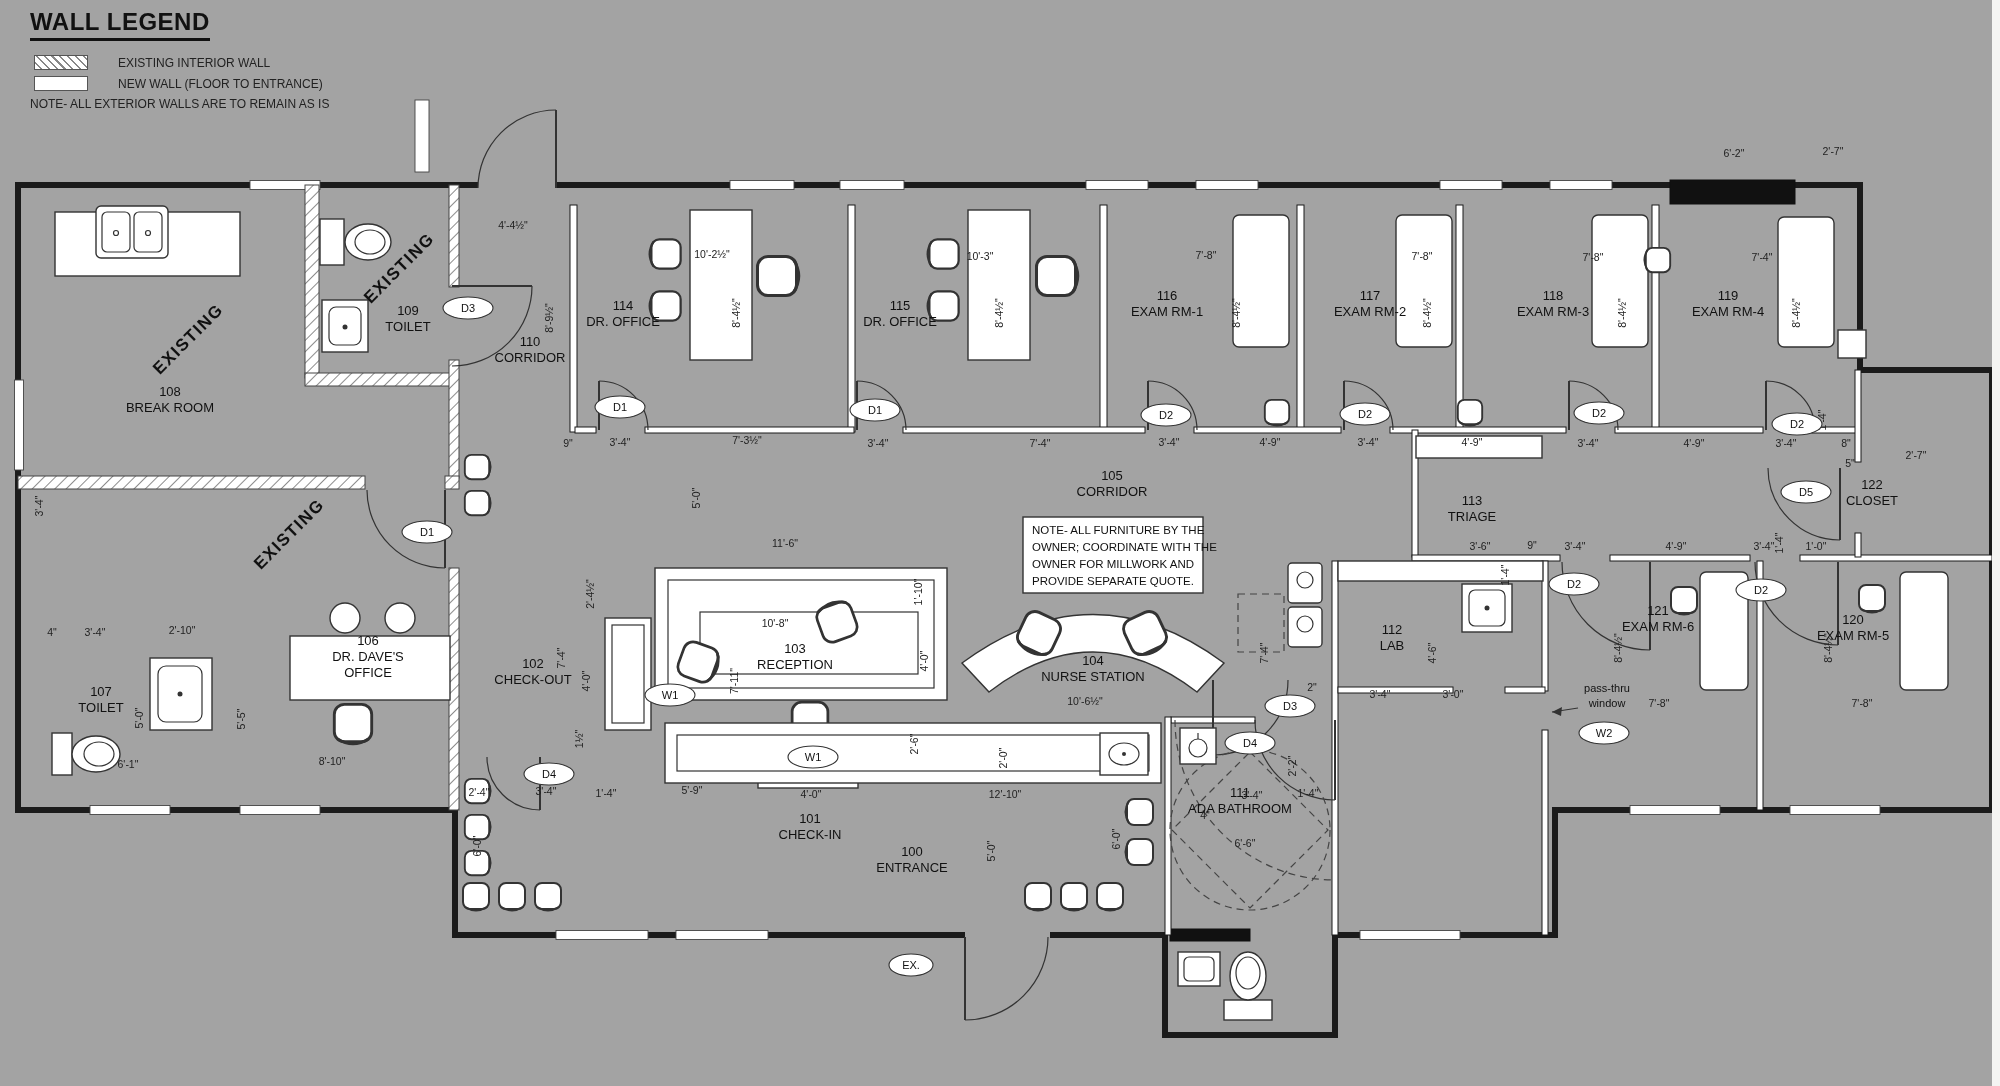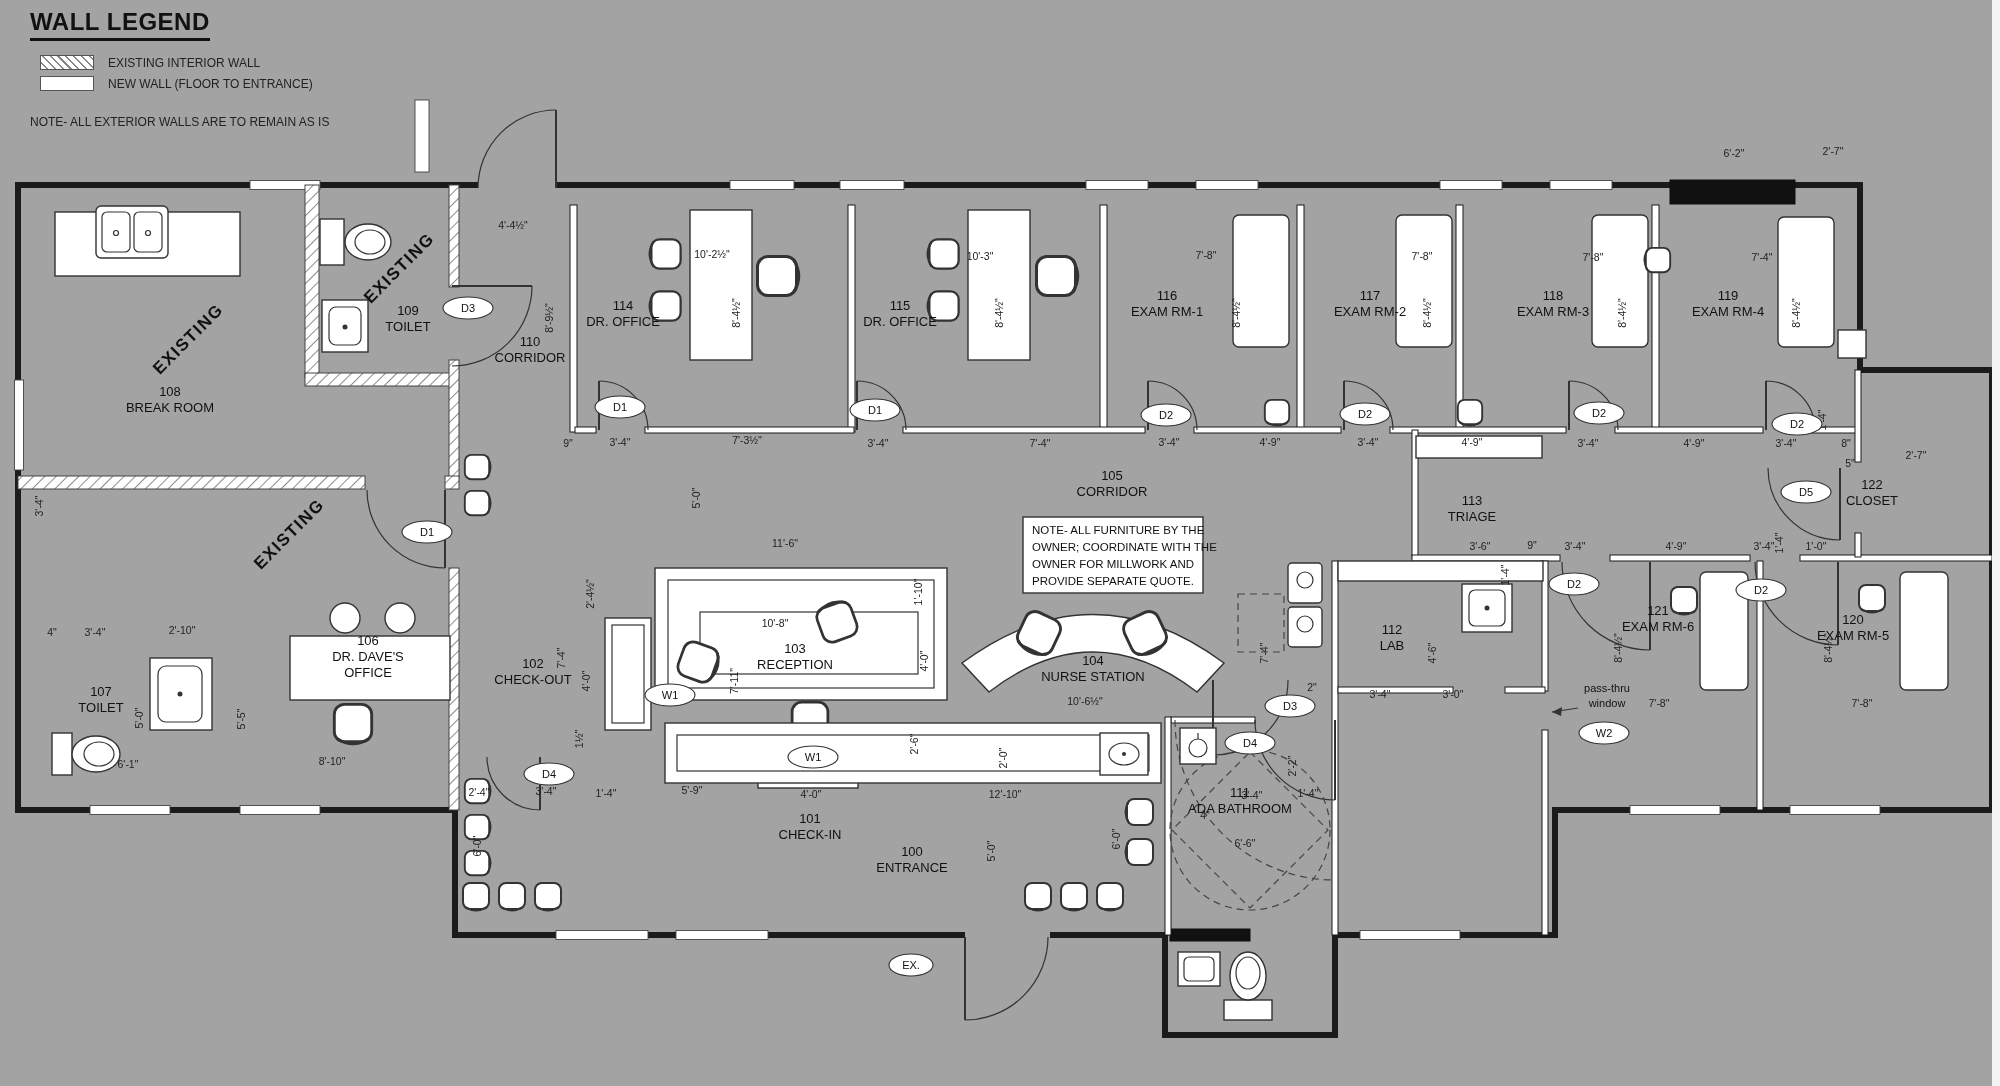--- a/index.html
+++ b/index.html
@@ -1,24 +1,24 @@
 <!DOCTYPE html>
 <html><head>
 <meta charset="utf-8">
 <style>
   html,body{margin:0;padding:0;background:#f4f4f2;font-family:"Liberation Sans",sans-serif;}
   #stage{position:relative;width:1992px;height:1086px;background:#a3a3a3;overflow:hidden;}
   #legend{position:absolute;left:30px;top:8px;z-index:5;}
   #legend h1{font:bold 24px "Liberation Sans",sans-serif;color:#111;margin:0 0 8px 0;
              border-bottom:3px solid #111;display:inline-block;padding-bottom:2px;letter-spacing:.5px;}
-  .leg-row{display:flex;align-items:center;margin:6px 10px;}
+  .leg-row{display:flex;align-items:center;margin:6px 4px;gap:16px;}
   .swatch{width:52px;height:13px;border:1px solid #555;background:#fff;margin-right:14px;flex:0 0 auto;}
   .swatch.hatched{background:repeating-linear-gradient(45deg,#fff 0 4px,#888 4px 5.5px);}
   .leg-label,.leg-note{font:12px "Liberation Sans",sans-serif;color:#222;}
-  .leg-note{margin-top:24px;}
+  .leg-note{margin-top:6px;}
   svg text{font-family:"Liberation Sans",sans-serif;}
   .wall{fill:none;stroke:#1b1b1b;stroke-width:6;}
   .nwall{fill:#fff;stroke:#1b1b1b;stroke-width:1;}
   .hwall{fill:url(#hatch);stroke:#444;stroke-width:1;}
   .win{fill:#fff;stroke:#444;stroke-width:0.9;}
   .fx{fill:#fff;stroke:#333;stroke-width:1.4;}
   .fxl{fill:none;stroke:#333;stroke-width:1.2;}
   .door{fill:none;stroke:#333;stroke-width:1.2;}
   .leaf{stroke:#333;stroke-width:2;}
   .dash{fill:none;stroke:#444;stroke-width:1.2;stroke-dasharray:7 5;}

